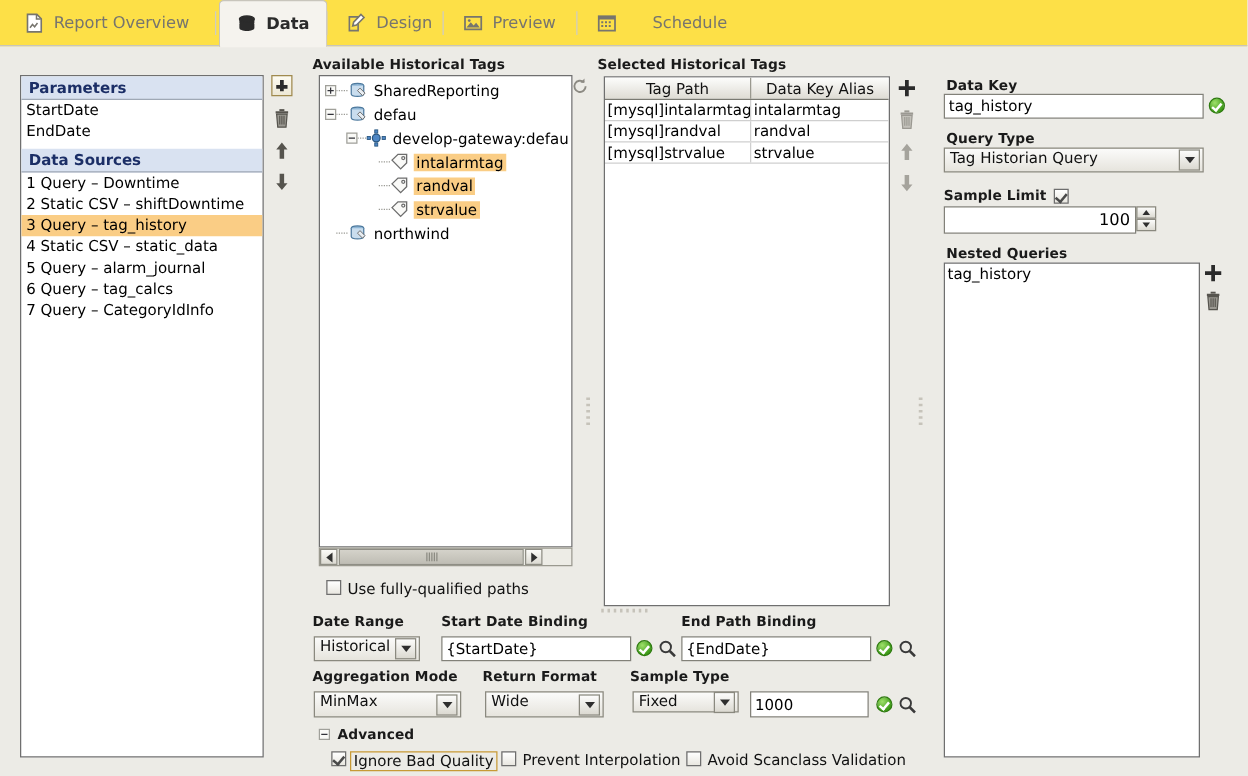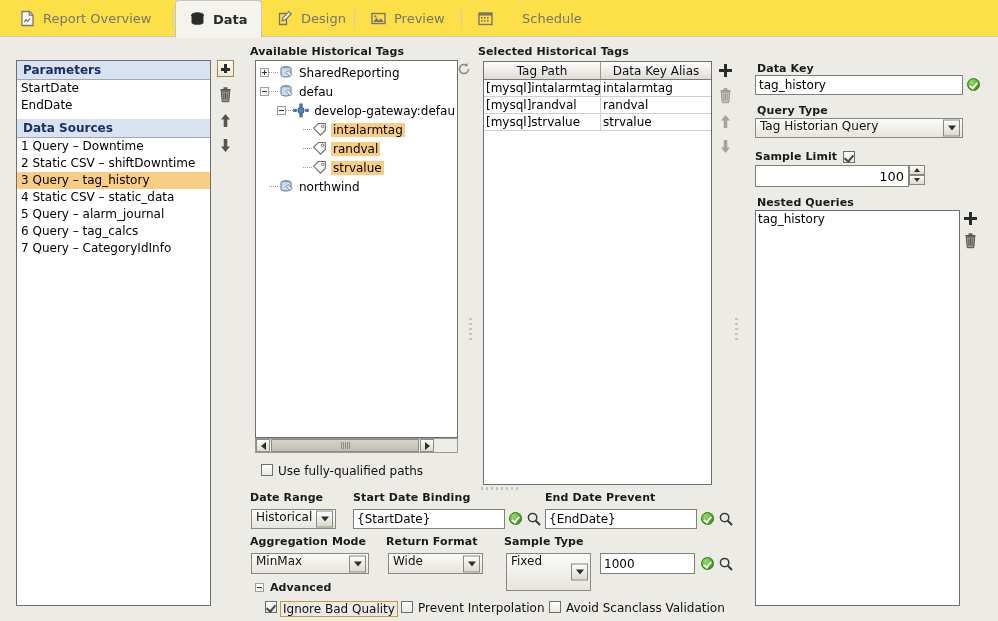--- a/index.html
+++ b/index.html
@@ -600,21 +600,21 @@
   </div>
 
   <div style="position:absolute;left:353px;top:491px;" class="lbl">Start Date Binding</div>
   <div class="txtfield" style="position:absolute;left:353px;top:509px;width:152px;height:20px;">{StartDate}</div>
   <div class="greenok" style="position:absolute;left:509px;top:512px;"></div>
   <svg class="magnifier" viewBox="0 0 14 14" style="position:absolute;left:527px;top:512px;">
     <circle cx="5.6" cy="5.6" r="4.2" fill="none" stroke="#3A3A3A" stroke-width="1.5"></circle>
     <path d="M8.8 8.8L13 13" stroke="#3A3A3A" stroke-width="2"></path>
   </svg>
 
-  <div style="position:absolute;left:545px;top:491px;" class="lbl">End Date Prevent</div>
+  <div style="position:absolute;left:545px;top:491px;" class="lbl">End Path Binding</div>
   <div class="txtfield" style="position:absolute;left:545px;top:509px;width:152px;height:20px;">{EndDate}</div>
   <div class="greenok" style="position:absolute;left:701px;top:512px;"></div>
   <svg class="magnifier" viewBox="0 0 14 14" style="position:absolute;left:719px;top:512px;">
     <circle cx="5.6" cy="5.6" r="4.2" fill="none" stroke="#3A3A3A" stroke-width="1.5"></circle>
     <path d="M8.8 8.8L13 13" stroke="#3A3A3A" stroke-width="2"></path>
   </svg>
 
   <div style="position:absolute;left:250px;top:535px;" class="lbl">Aggregation Mode</div>
   <div class="combo" style="position:absolute;left:251px;top:553px;width:118px;height:21px;">
     <span>MinMax</span>
@@ -625,21 +625,21 @@
 
   <div style="position:absolute;left:386px;top:535px;" class="lbl">Return Format</div>
   <div class="combo" style="position:absolute;left:388px;top:553px;width:95px;height:21px;">
     <span>Wide</span>
     <span class="arrowbox">
         <i class="caret-down"></i>
       </span>
   </div>
 
   <div style="position:absolute;left:504px;top:535px;" class="lbl">Sample Type</div>
-  <div class="combo" style="position:absolute;left:506px;top:553px;width:85px;height:38px;">
+  <div class="combo" style="position:absolute;left:506px;top:553px;width:85px;height:17px;">
     <span>Fixed</span>
     <span class="arrowbox">
         <i class="caret-down"></i>
       </span>
   </div>
   <div class="txtfield" style="position:absolute;left:600px;top:553px;width:95px;height:21px;">1000</div>
   <div class="greenok" style="position:absolute;left:701px;top:557px;"></div>
   <svg class="magnifier" viewBox="0 0 14 14" style="position:absolute;left:719px;top:557px;">
     <circle cx="5.6" cy="5.6" r="4.2" fill="none" stroke="#3A3A3A" stroke-width="1.5"></circle>
     <path d="M8.8 8.8L13 13" stroke="#3A3A3A" stroke-width="2"></path>

